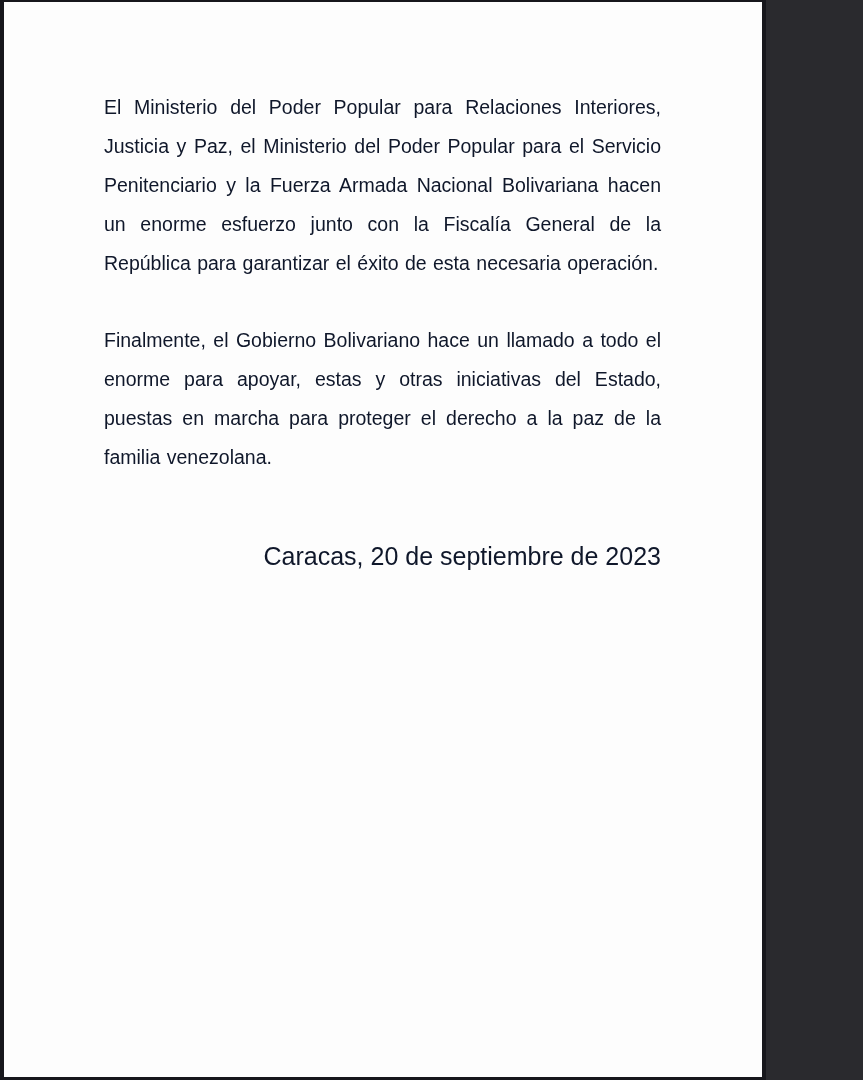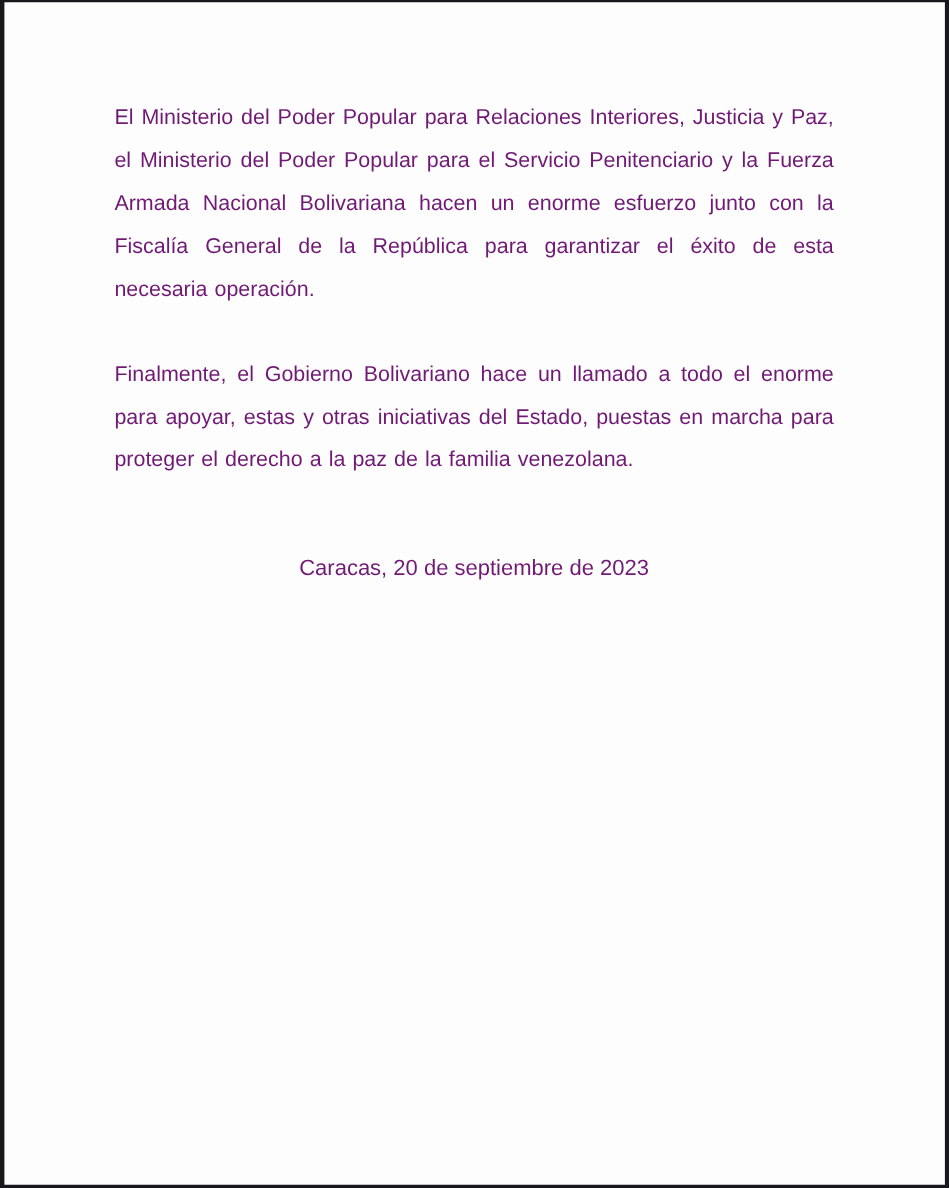--- a/index.html
+++ b/index.html
@@ -2,50 +2,50 @@
 <html lang="es"><head>
 <meta charset="utf-8">
 <style>
   html, body {
     margin: 0;
     padding: 0;
     background: #2a2a2e;
   }
   .page {
     position: relative;
-    width: 863px;
+    width: 766px;
     height: 1080px;
     box-sizing: border-box;
     background: #fdfdfd;
     border-style: solid;
     border-color: #17171c;
     border-top-width: 2px;
     border-right-width: 4px;
     border-bottom-width: 3px;
     border-left-width: 4px;
     overflow: hidden;
     font-family: "Liberation Sans", "DejaVu Sans", sans-serif;
-    color: #701a75;
+    color: #0f172a;
   }
   .content {
     box-sizing: border-box;
     padding: 86px 101px 0 100px;
   }
   .para {
     font-size: 19.5px;
     line-height: 39px;
     text-align: justify;
     text-align-last: left;
     word-spacing: 1px;
     margin: 0 0 38px 0;
   }
   .date-line {
-    font-size: 20px;
+    font-size: 25px;
     line-height: 39px;
-    text-align: center;
+    text-align: right;
     margin: 0;
     padding-top: 22px;
   }
 </style>
 </head>
 <body>
 
 <div class="page">
   <div class="content">
     <p class="para">El Ministerio del Poder Popular para Relaciones Interiores, Justicia y Paz, el Ministerio del Poder Popular para el Servicio Penitenciario y la Fuerza Armada Nacional Bolivariana hacen un enorme esfuerzo junto con la Fiscalía General de la República para garantizar el éxito de esta necesaria operación.</p>

